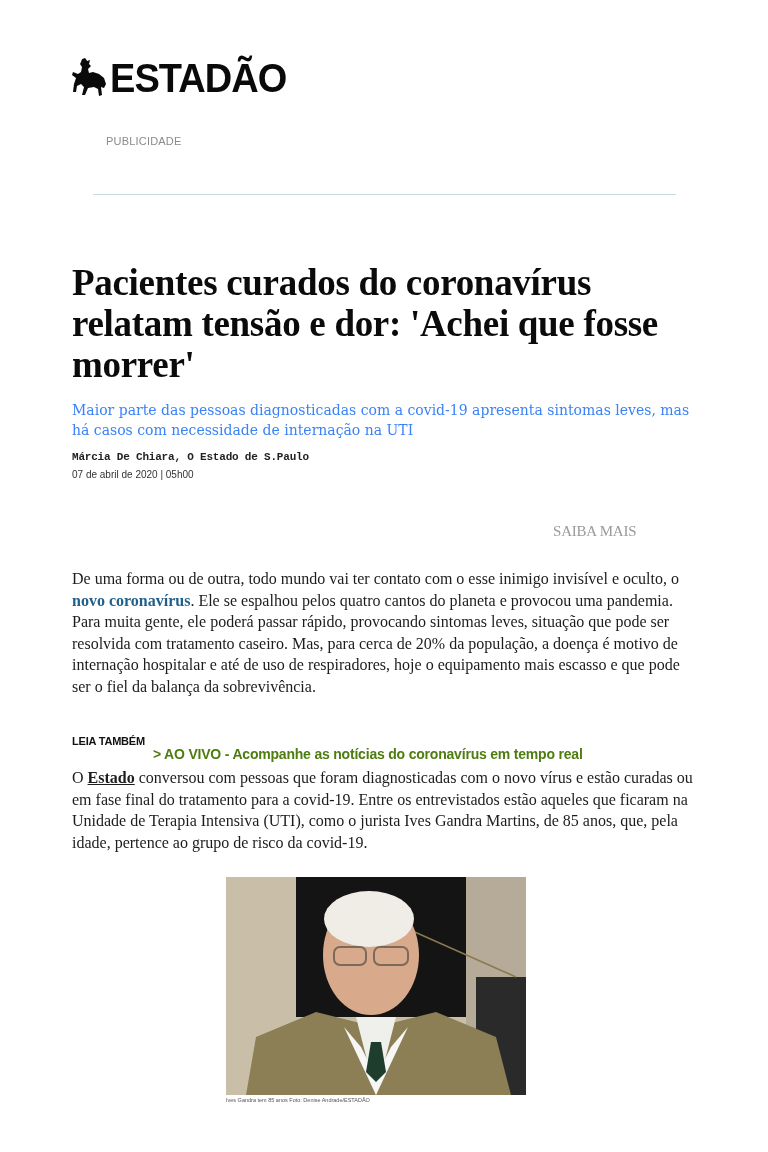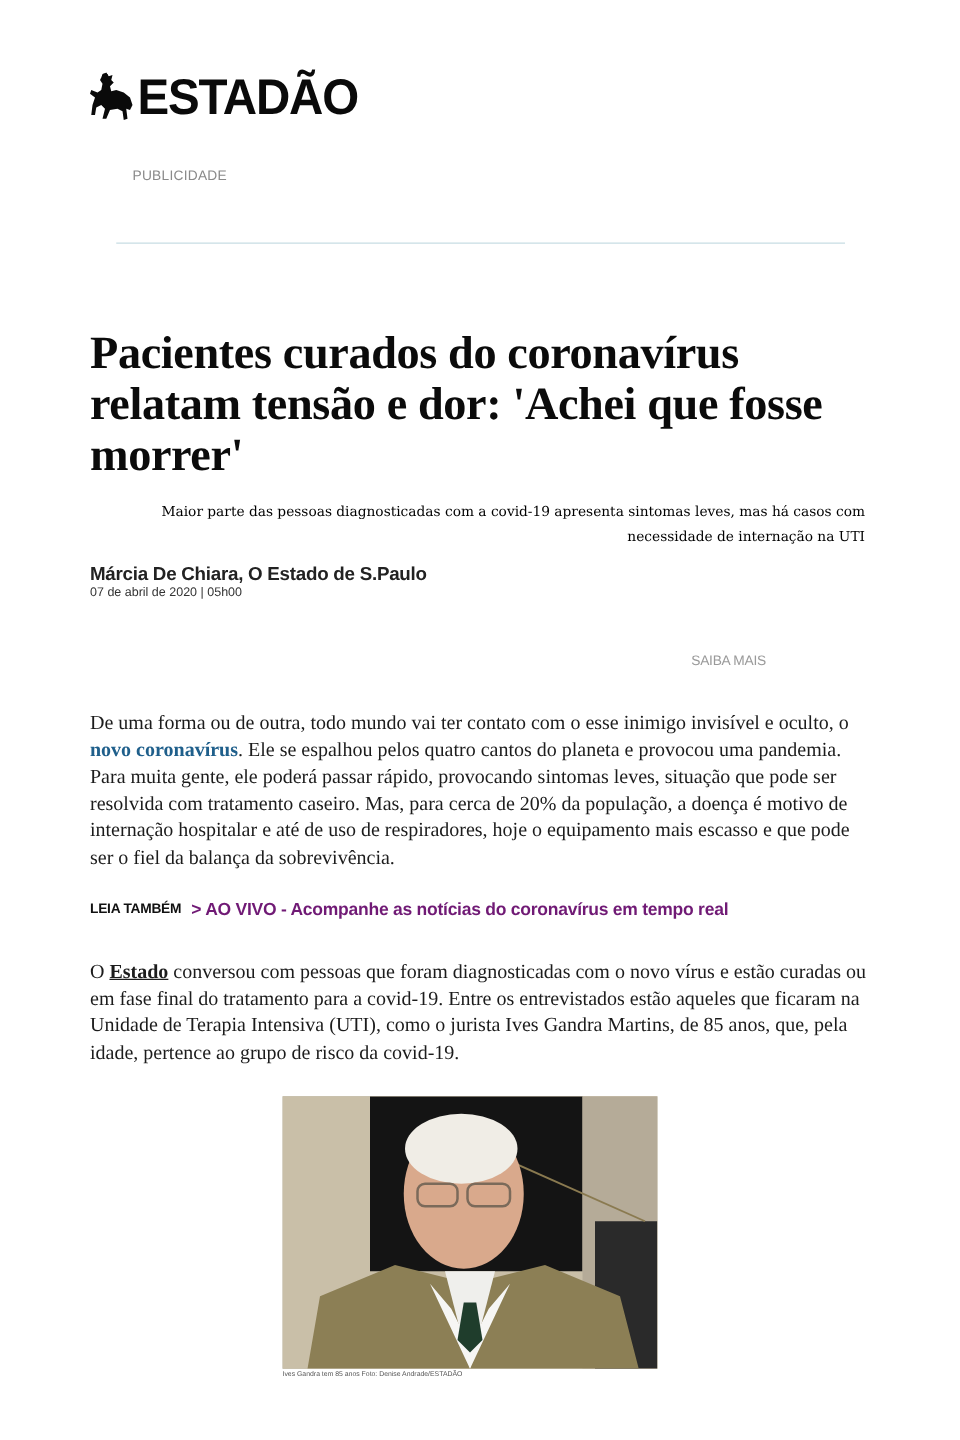--- a/index.html
+++ b/index.html
@@ -7,36 +7,36 @@
 
   .logo { position: absolute; left: 68px; top: 56px; height: 44px; display: flex; align-items: center; }
   .logo .knight { width: 40px; height: 42px; margin-right: 2px; }
   .logo .wordmark { font-family: "Liberation Sans", sans-serif; font-weight: 700; font-size: 40px; letter-spacing: -1px; color: #0a0a0a; line-height: 42px; transform: scaleX(0.95); transform-origin: left center; }
   .ad-label { position: absolute; left: 106px; top: 115px; font-family: "Liberation Sans", sans-serif; font-size: 11px; color: #8a8a8a; letter-spacing: 0.2px; margin-top: 20px; }
 
   .divider { position: absolute; left: 93px; top: 194px; width: 583px; height: 1px; background: #c8dde3; }
 
   .headline { position: absolute; left: 72px; top: 262px; width: 620px; margin: 0; font-family: "Liberation Serif", serif; font-weight: 700; font-size: 37px; line-height: 41px; letter-spacing: -0.3px; color: #0b0b0b; }
 
-  .subtitle { position: absolute; left: 72px; top: 400px; width: 620px; margin: 0; font-family: "DejaVu Serif", serif; font-size: 11px; line-height: 20px; color: #000000; text-align: right; }
+  .subtitle { position: absolute; left: 72px; top: 400px; width: 620px; margin: 0; font-family: "DejaVu Serif", serif; font-size: 14px; line-height: 20px; color: #3b82f6; }
 
-  .byline { position: absolute; left: 72px; top: 451px; font-family: Liberation Sans, sans-serif; font-weight: 700; font-size: 15px; color: #222; letter-spacing: -0.2px; }
+  .byline { position: absolute; left: 72px; top: 451px; font-family: Liberation Mono, monospace; font-weight: 700; font-size: 11px; color: #222; letter-spacing: -0.2px; }
   .dateline { position: absolute; left: 72px; top: 469px; font-family: "Liberation Sans", sans-serif; font-size: 10px; color: #333; }
 
-  .saiba { position: absolute; left: 553px; top: 523px; font-family: Liberation Sans, sans-serif; font-size: 11px; color: #9a9a9a; letter-spacing: -0.2px; text-align: center; }
+  .saiba { position: absolute; left: 553px; top: 523px; font-family: Liberation Serif, serif; font-size: 15px; color: #9a9a9a; letter-spacing: -0.2px; text-align: center; }
 
   .para { position: absolute; left: 72px; width: 626px; margin: 0; font-family: "Liberation Serif", serif; font-size: 16px; line-height: 21.5px; color: #1c1c1c; }
   .para a { color: #1f5f8b; font-weight: 700; text-decoration: none; }
   .para b { font-weight: 700; text-decoration: underline; }
   .p1 { top: 568px; }
   .p2 { top: 767px; }
 
   .leia { position: absolute; left: 72px; top: 719px; display: flex; align-items: center; font-family: "Liberation Sans", sans-serif; }
   .leia .tag { font-weight: 700; font-size: 11px; color: #111; margin-right: 8px; letter-spacing: -0.2px; }
-  .leia .link { font-weight: 700; font-size: 14px; color: #701a75; text-decoration: none; letter-spacing: -0.2px; }
+  .leia .link { font-weight: 700; font-size: 14px; color: #4d7c0f; text-decoration: none; letter-spacing: -0.2px; margin-top: 27px; }
 
   .photo { position: absolute; left: 226px; top: 877px; width: 300px; height: 218px; overflow: hidden; background: #b8ae98; }
   .caption { position: absolute; left: 226px; top: 1097px; font-family: "Liberation Sans", sans-serif; font-size: 5.5px; color: #555; }
 </style>
 </head>
 <body>
 
 <div class="logo">
   <svg class="knight" viewBox="0 0 40 42">
     <path fill="#0a0a0a" d="M14 3 l3 -2 l2 3 l3 -1 l-1 4 l2 2 l-3 3 l1 4 l4 -1 l6 2 l5 4 l2 6 l-2 4 l-3 -1 l1 8 l-3 1 l-1 -7 l-4 -2 l-6 1 l-3 7 l-3 0 l2 -8 l-3 -3 l-4 2 l-1 6 l-3 0 l1 -8 l2 -6 l-4 -3 l1 -3 l5 2 l3 -2 l1 -5 l-2 -3 z"></path>

